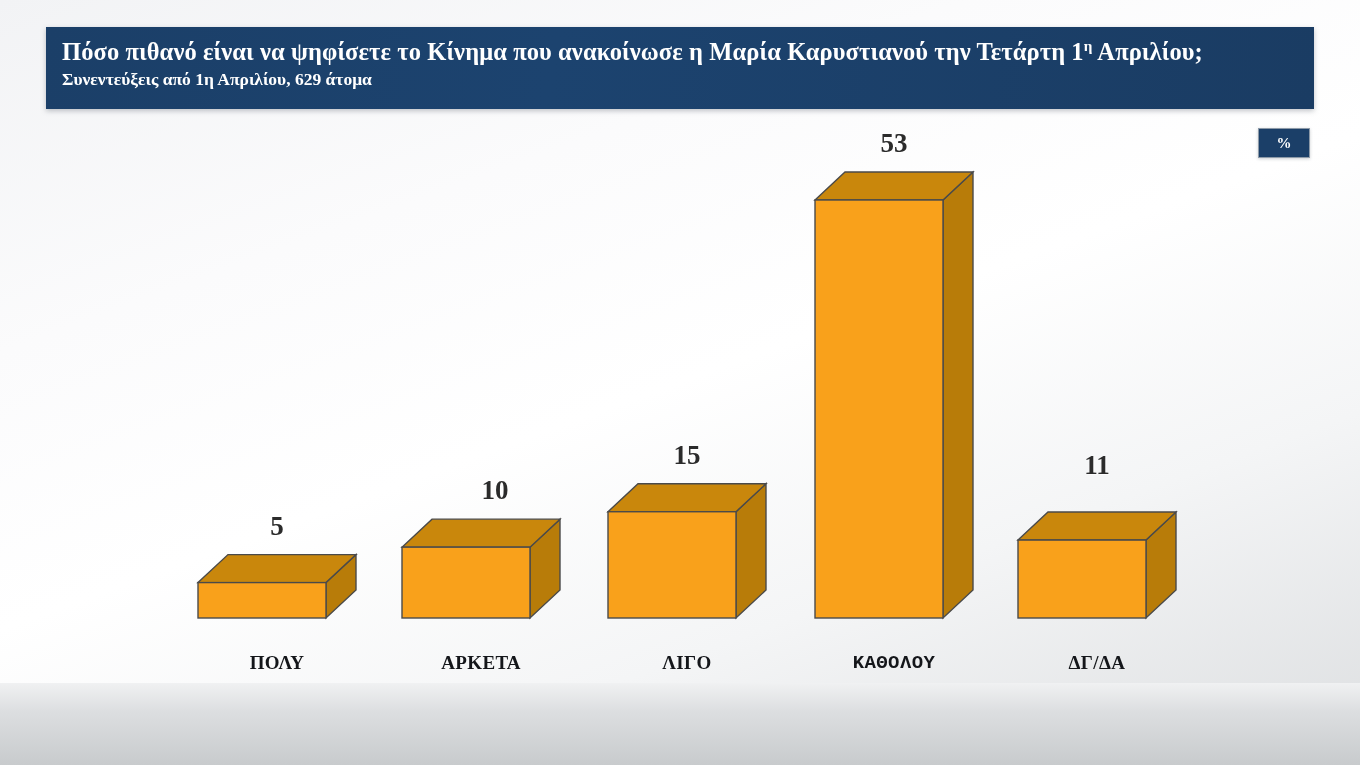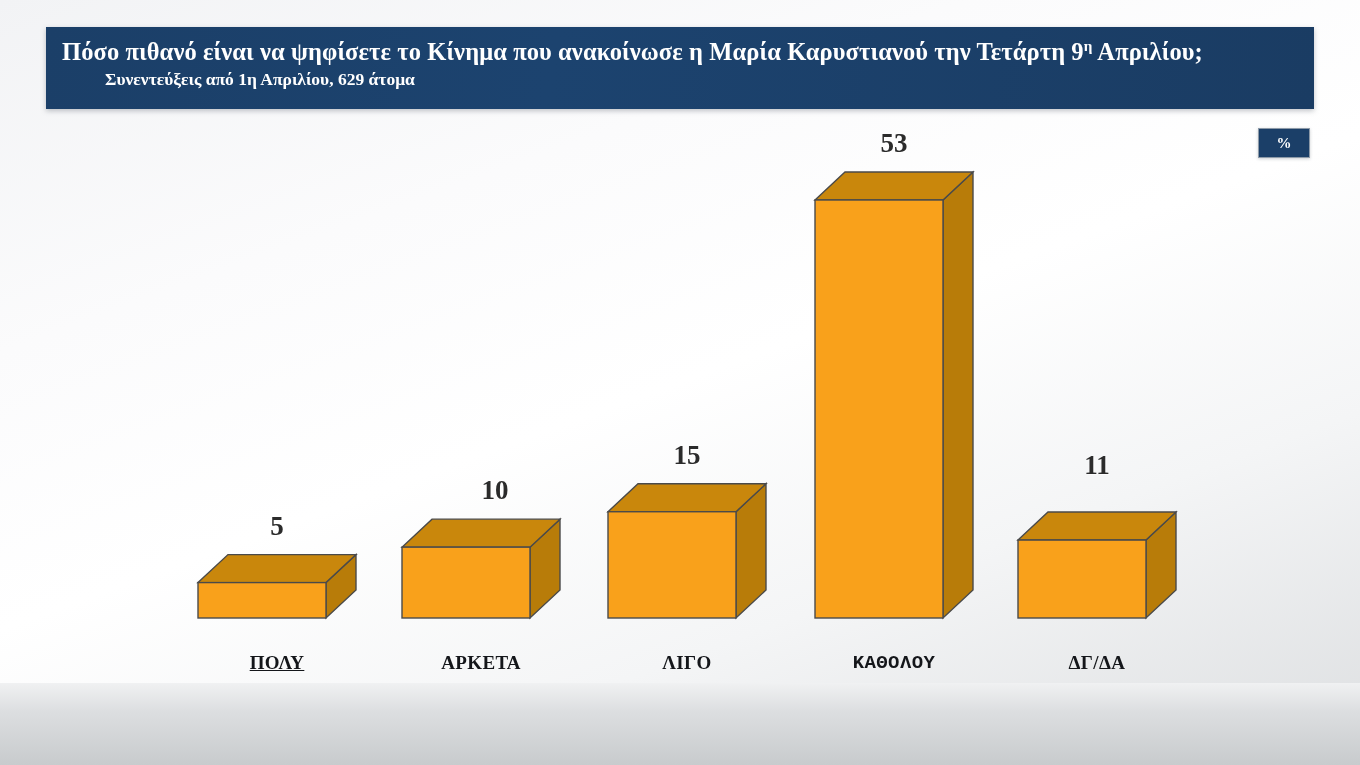--- a/index.html
+++ b/index.html
@@ -40,21 +40,20 @@
     vertical-align: super;
     line-height: 0;
   }
   #header-subtitle {
     color: #ffffff;
     font-size: 17.5px;
     font-weight: bold;
     line-height: 22px;
     margin-top: 1px;
     white-space: nowrap;
-    margin-left: 43px;
   }
 
   
   #percent-badge {
     position: absolute;
     left: 1258px;
     top: 128px;
     width: 50px;
     height: 28px;
     background: #1b3f68;
@@ -107,21 +106,21 @@
     top: 683px;
     width: 1360px;
     height: 82px;
     background: linear-gradient(180deg, #f0f1f2 0%, #dcdee0 35%, #c8cbcd 100%);
   }
 </style>
 </head>
 <body>
 
 <div id="header-banner">
-  <div id="header-title"><span>Πόσο πιθανό είναι να ψηφίσετε το Κίνημα που ανακοίνωσε η Μαρία Καρυστιανού την Τετάρτη 9</span><sup>η</sup><span> Απριλίου;</span></div>
+  <div id="header-title"><span>Πόσο πιθανό είναι να ψηφίσετε το Κίνημα που ανακοίνωσε η Μαρία Καρυστιανού την Τετάρτη 1</span><sup>η</sup><span> Απριλίου;</span></div>
   <div id="header-subtitle">Συνεντεύξεις από 1η Απριλίου, 629 άτομα</div>
 </div>
 
 <div id="percent-badge">%</div>
 
 <div id="plot-area">
   <svg id="bars-svg" width="1360" height="690">
       <g>
         <polygon points="326,582.5762711864406 356,554.5762711864406 356,590 326,618" fill="#B87C09" stroke="#4a4a4a" stroke-width="1.4"></polygon>
         <polygon points="198,582.5762711864406 228,554.5762711864406 356,554.5762711864406 326,582.5762711864406" fill="#C9870C" stroke="#4a4a4a" stroke-width="1.4"></polygon>
@@ -143,21 +142,21 @@
         <rect x="815" y="200" width="128" height="418" fill="#F9A11B" stroke="#4a4a4a" stroke-width="1.4"></rect>
       </g>
       <g>
         <polygon points="1146,540.0677966101695 1176,512.0677966101695 1176,590 1146,618" fill="#B87C09" stroke="#4a4a4a" stroke-width="1.4"></polygon>
         <polygon points="1018,540.0677966101695 1048,512.0677966101695 1176,512.0677966101695 1146,540.0677966101695" fill="#C9870C" stroke="#4a4a4a" stroke-width="1.4"></polygon>
         <rect x="1018" y="540.0677966101695" width="128" height="77.9322033898305" fill="#F9A11B" stroke="#4a4a4a" stroke-width="1.4"></rect>
       </g>
     </svg>
 
 <div class="value-label" style="left: 178px; top: 510.576px; width: 198px;">5</div>
-    <div class="cat-label" style="left: 158px; top: 652px; width: 238px; text-decoration: underline;">ΠΟΛΥ</div>
+    <div class="cat-label" style="left: 158px; top: 652px; width: 238px;">ΠΟΛΥ</div>
     <div class="value-label" style="left: 396px; top: 475.153px; width: 198px;">10</div>
     <div class="cat-label" style="left: 362px; top: 652px; width: 238px;">ΑΡΚΕΤΑ</div>
     <div class="value-label" style="left: 588px; top: 439.729px; width: 198px;">15</div>
     <div class="cat-label" style="left: 568px; top: 652px; width: 238px;">ΛΙΓΟ</div>
     <div class="value-label" style="left: 795px; top: 128px; width: 198px;">53</div>
     <div class="cat-label" style="left: 775px; top: 652px; width: 238px; font-family: Liberation Mono, monospace;">ΚΑΘΟΛΟΥ</div>
     <div class="value-label" style="left: 998px; top: 450px; width: 198px;">11</div>
     <div class="cat-label" style="left: 978px; top: 652px; width: 238px;">ΔΓ/ΔΑ</div>
   </div>
 

